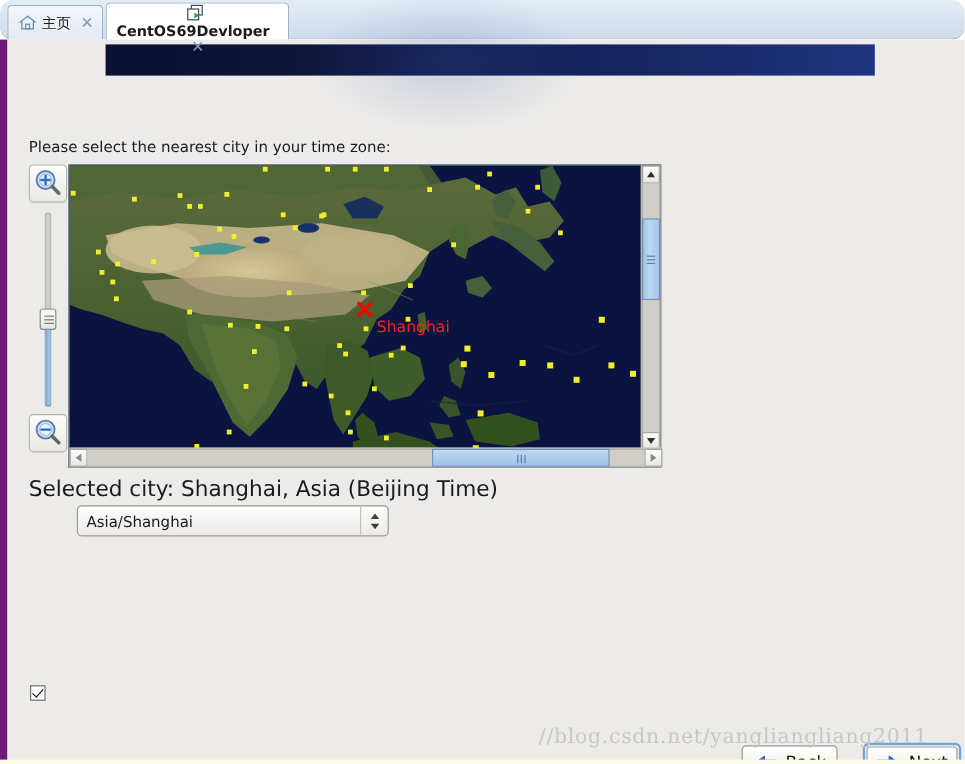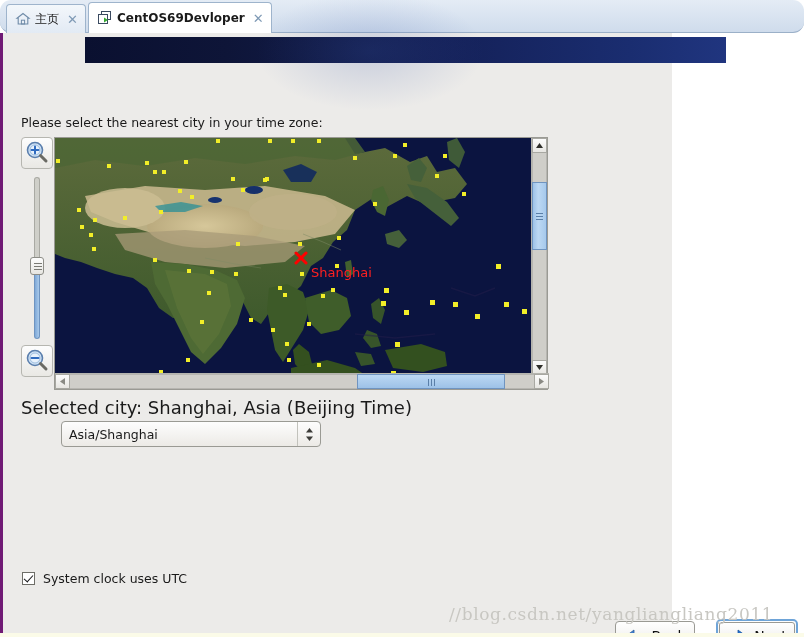--- a/index.html
+++ b/index.html
@@ -44,20 +44,21 @@
     font-size: 12px;
     white-space: nowrap;
   }
   .tab.active {
     background: #ffffff;
     border-color: #9eb4cc;
     top: 2px;
     height: 31px;
     z-index: 3;
     font-weight: bold;
+    flex-direction: column;
   }
   .tab-home { left: 6px; }
   .tab-vm   { left: 88px; }
   .tab-icon {
     width: 16px; height: 16px;
     margin-right: 4px;
     flex: 0 0 16px;
     position: relative;
   }
   .tab-label {
@@ -69,24 +70,24 @@
     font-size: 13px;
     font-weight: bold;
     line-height: 1;
     cursor: pointer;
   }
 
   
   .panel {
     position: absolute;
     left: 0; top: 33px;
-    width: 672px;
+    width: 804px;
     height: 604px;
     background: #ecebe9;
-    border-left: 3px solid #701a75;
+    border-left: 6px solid #701a75;
     box-sizing: border-box;
   }
   .panel-inner {
     position: absolute;
     left: 0; top: 0;
     width: 803px;
     height: 604px;
   }
 
   
@@ -642,21 +643,20 @@
     <span class="combo-arrowbox">
       <svg width="9" height="15" viewBox="0 0 9 15">
         <path d="M4.5 1 L8 5.5 L1 5.5 Z" fill="#3c3c38"></path>
         <path d="M1 9.5 L8 9.5 L4.5 14 Z" fill="#3c3c38"></path>
       </svg>
     </span>
   </div>
 
   <div class="checkrow">
     <span class="checkbox"></span>
-    <span class="check-label">System clock uses UTC</span>
   </div>
 
   <div class="btn btn-back">
     <svg width="20" height="16" viewBox="0 0 20 16">
       <path d="M9 2 L9 5.5 L19 5.5 L19 10.5 L9 10.5 L9 14 L1 8 Z" fill="#3f7fd0" stroke="#2b5f9e" stroke-width="0.8"></path>
     </svg>
     <span>Back</span>
   </div>
 
   <div class="btn btn-next">

